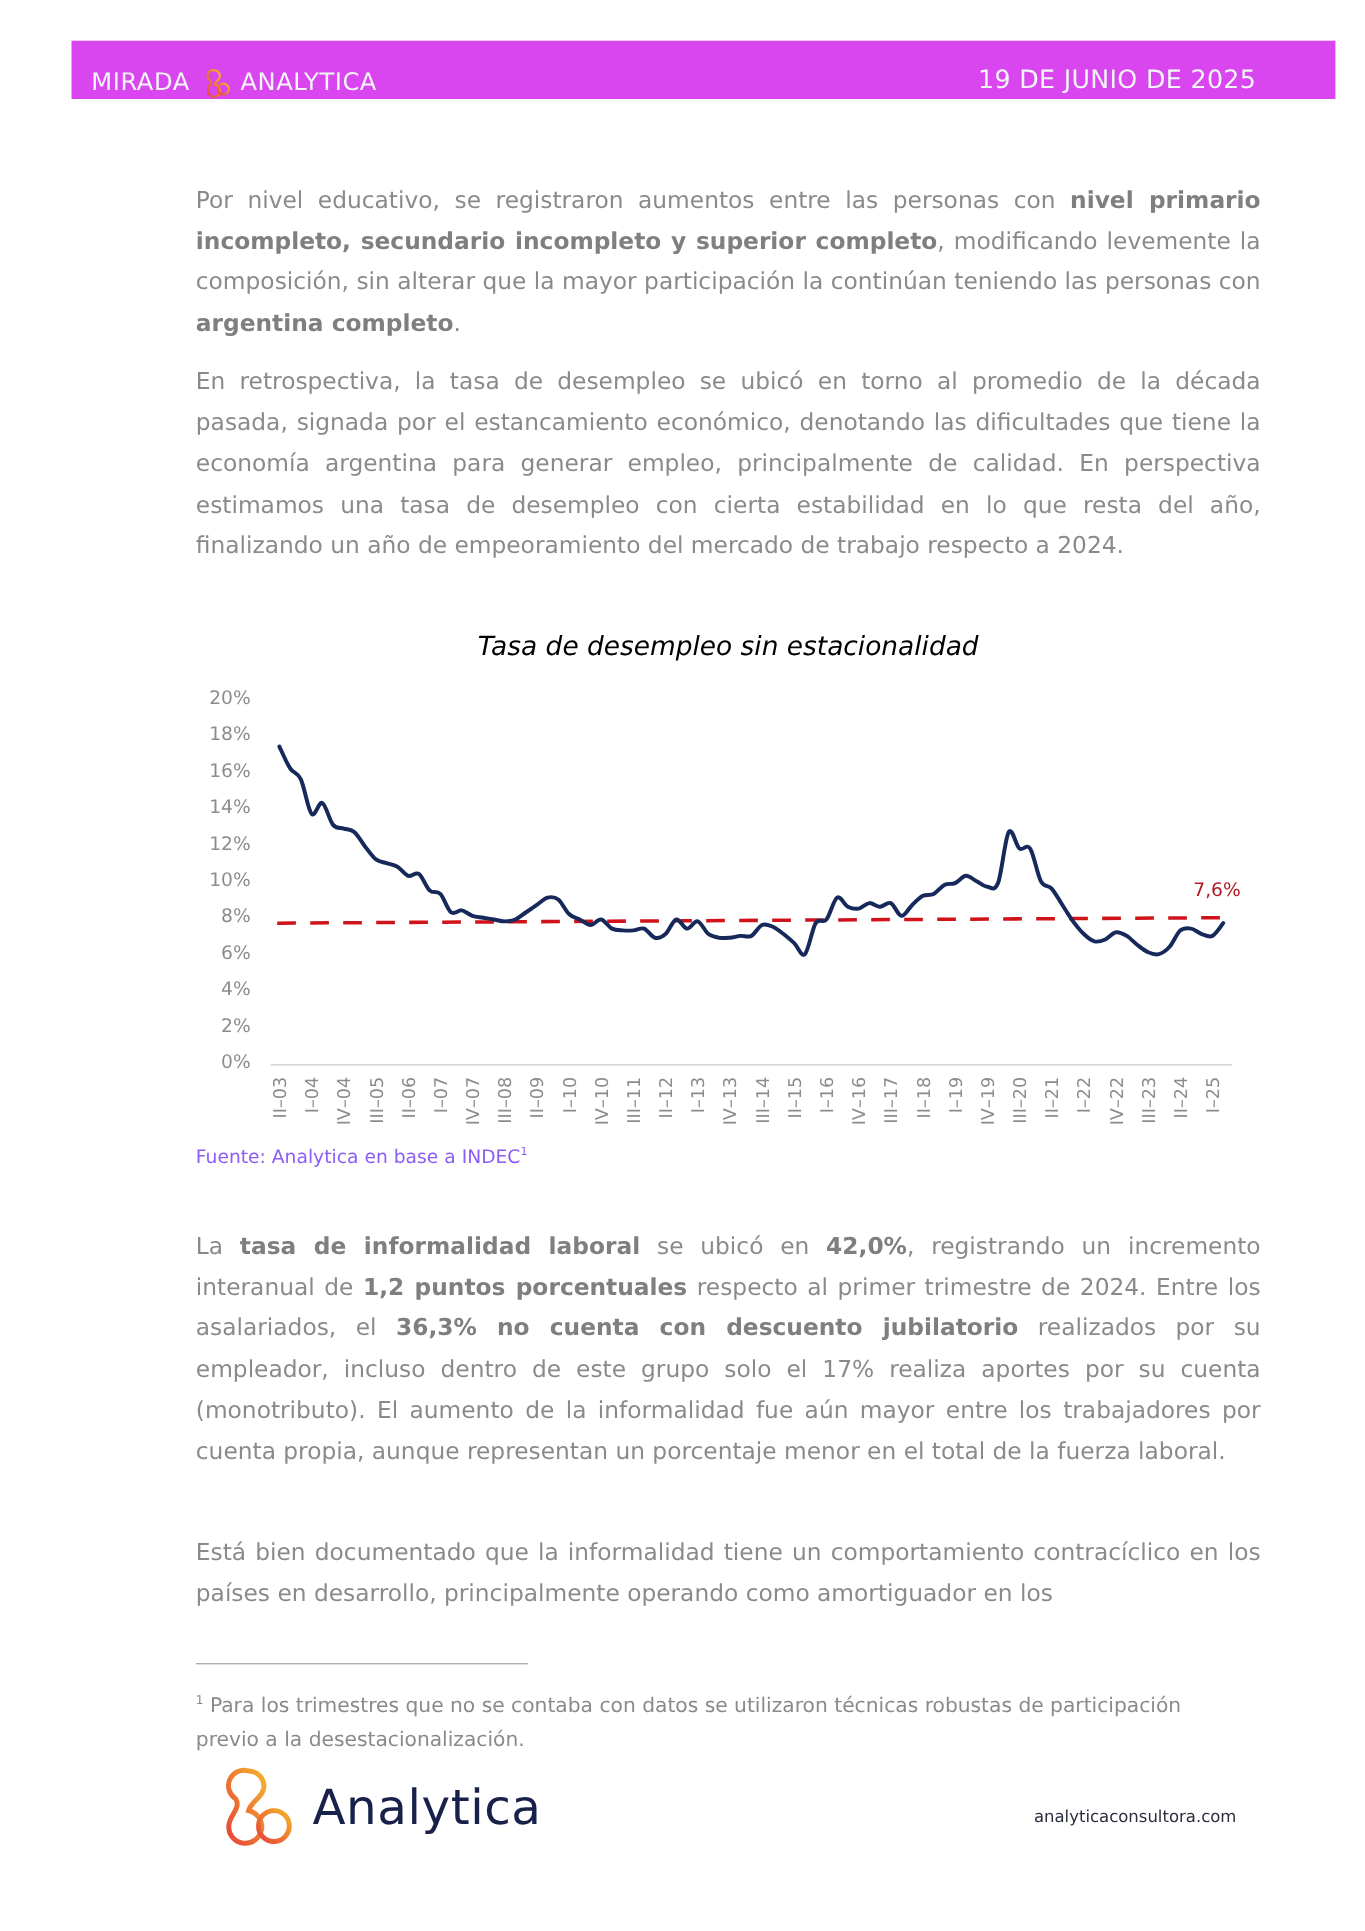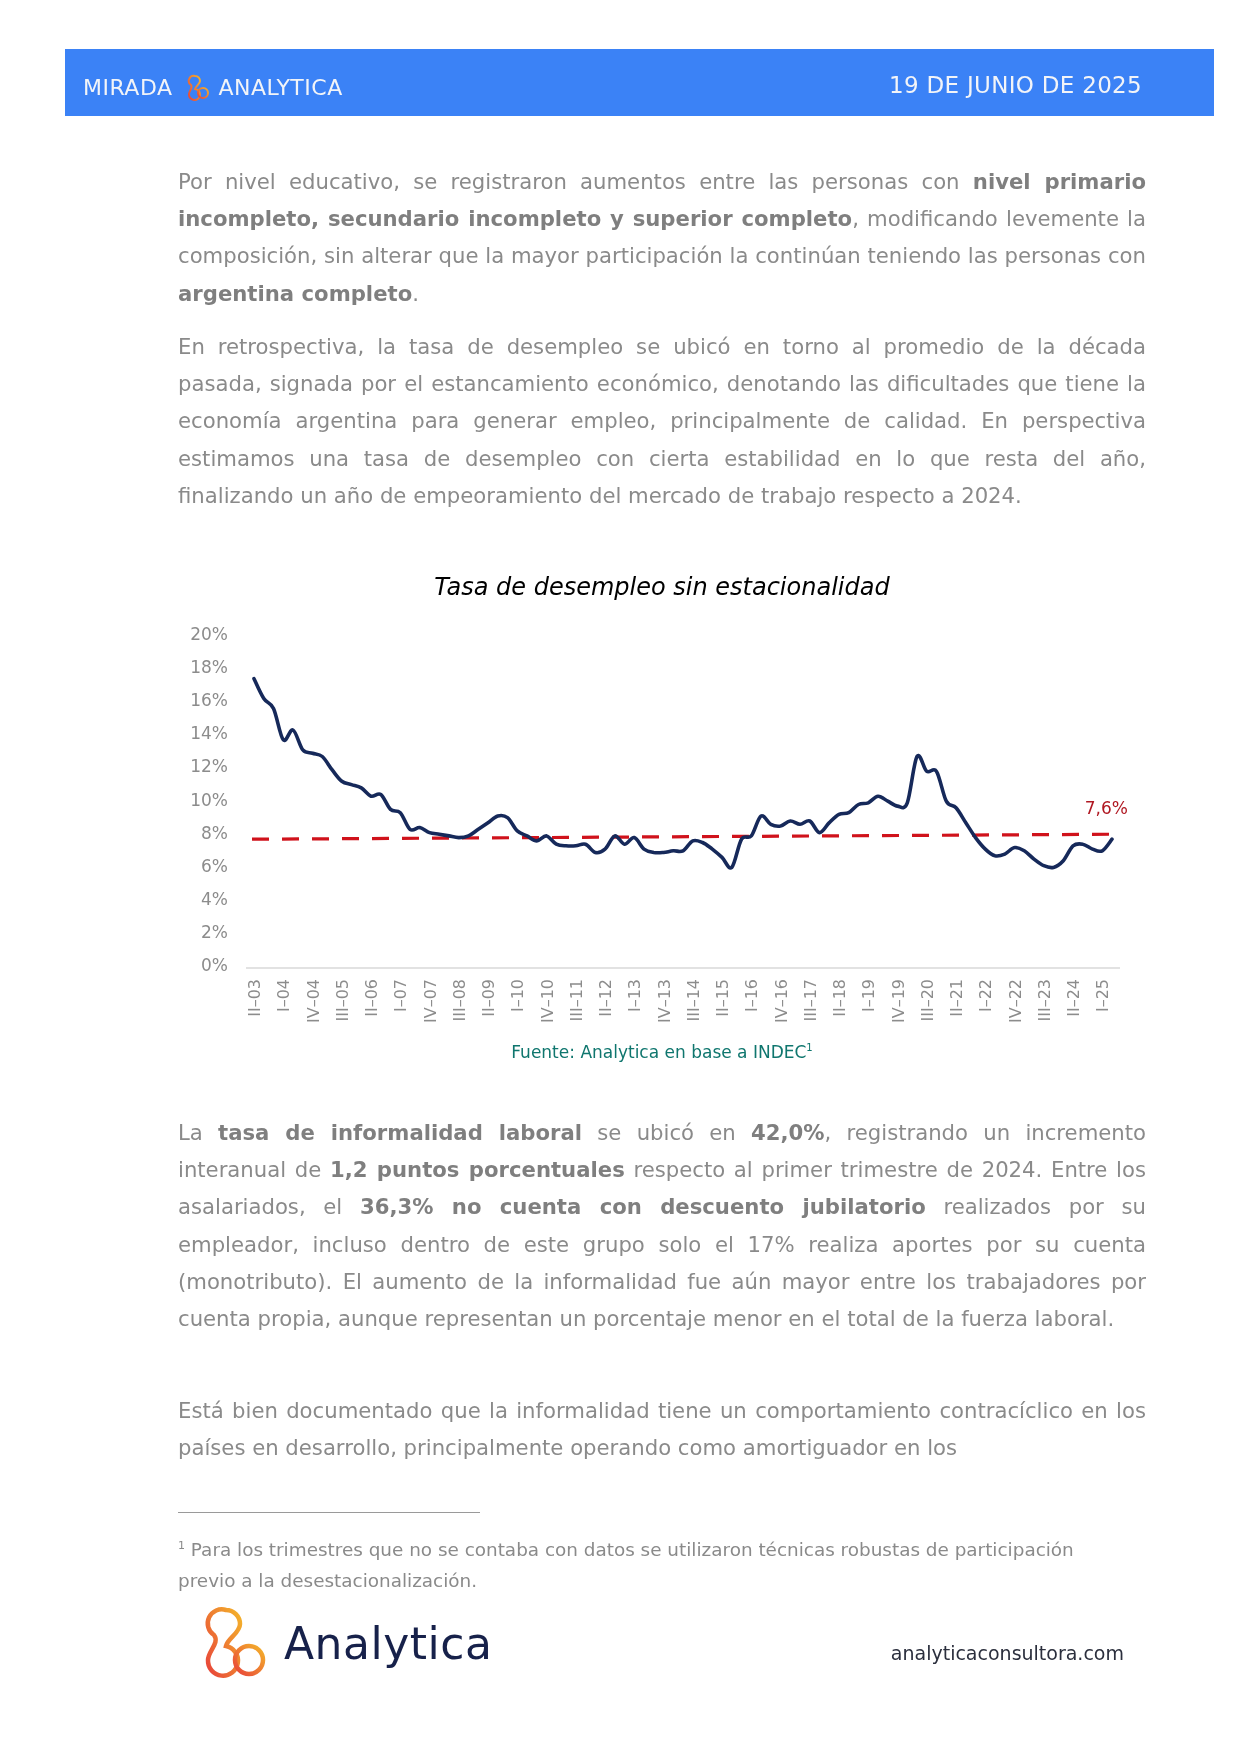--- a/index.html
+++ b/index.html
@@ -1,47 +1,47 @@
 <!DOCTYPE html>
 <html><head>
 <meta charset="utf-8">
 <style>
   html, body { margin: 0; padding: 0; background: #ffffff; }
   body { width: 1241px; height: 1755px; position: relative; overflow: hidden;
          font-family: "DejaVu Sans", "Liberation Sans", sans-serif; color: #8c8c8c; }
-  .header { position: absolute; left: 65px; top: 49px; width: 1149px; height: 67px;
-            background: #3b82f6; color: #f2f4f8; }
+  .header { position: absolute; left: 65px; top: 37px; width: 1149px; height: 53px;
+            background: #d946ef; color: #f2f4f8; }
   .brand { position: absolute; left: 18px; top: 24px; font-size: 22px; letter-spacing: 0.5px;
            display: flex; align-items: center; gap: 8px; }
   .brand svg { display: block; }
   .date { position: absolute; right: 72px; top: 23px; font-size: 23px; letter-spacing: 0.3px; }
 
   .body-text { position: absolute; left: 178px; width: 968px; font-size: 21.2px; line-height: 37.2px;
                text-align: justify; color: #8a8a8a; margin: 0; }
   .body-text b { color: #7f7f7f; font-weight: bold; }
   #p1 { top: 163px; }
   #p2 { top: 328px; }
   #p3 { top: 1114px; }
   #p4 { top: 1392px; }
 
   .chart-title { position: absolute; left: 178px; width: 968px; top: 573px; text-align: center;
                  font-style: italic; font-size: 24px; color: #000000; }
   #chart { position: absolute; left: 0; top: 0; }
-  .chart-source { position: absolute; left: 178px; width: 968px; top: 1042px; text-align: center;
-                  font-size: 17px; color: #0f766e; }
+  .chart-source { position: absolute; left: 178px; width: 968px; top: 1042px; 
+                  font-size: 17px; color: #8b5cf6; }
 
   .fn-rule { position: absolute; left: 178px; top: 1512px; width: 302px; height: 0;
              border-top: 1.5px solid #9a9a9a; }
   .footnote { position: absolute; left: 178px; top: 1530px; width: 900px; font-size: 18.4px;
               line-height: 31px; color: #8a8a8a; margin: 0; }
   .footnote sup { font-size: 11px; }
 
   .footer-logo { position: absolute; left: 186px; top: 1604px; display: flex; align-items: center; gap: 14px; }
   .footer-logo .name { font-size: 44px; color: #17214a; letter-spacing: 0.5px; }
-  .footer-url { position: absolute; right: 117px; top: 1642px; font-size: 19px; color: #2b2f3d; }
+  .footer-url { position: absolute; right: 117px; top: 1642px; font-size: 15px; color: #2b2f3d; }
 </style>
 </head>
 <body>
 
 <div class="header">
   <div class="brand">
     <span>MIRADA</span>
     <svg width="30" height="28" viewBox="0 0 30 28">
       <defs>
           <linearGradient id="lg1" x1="0" y1="1" x2="1" y2="0">

